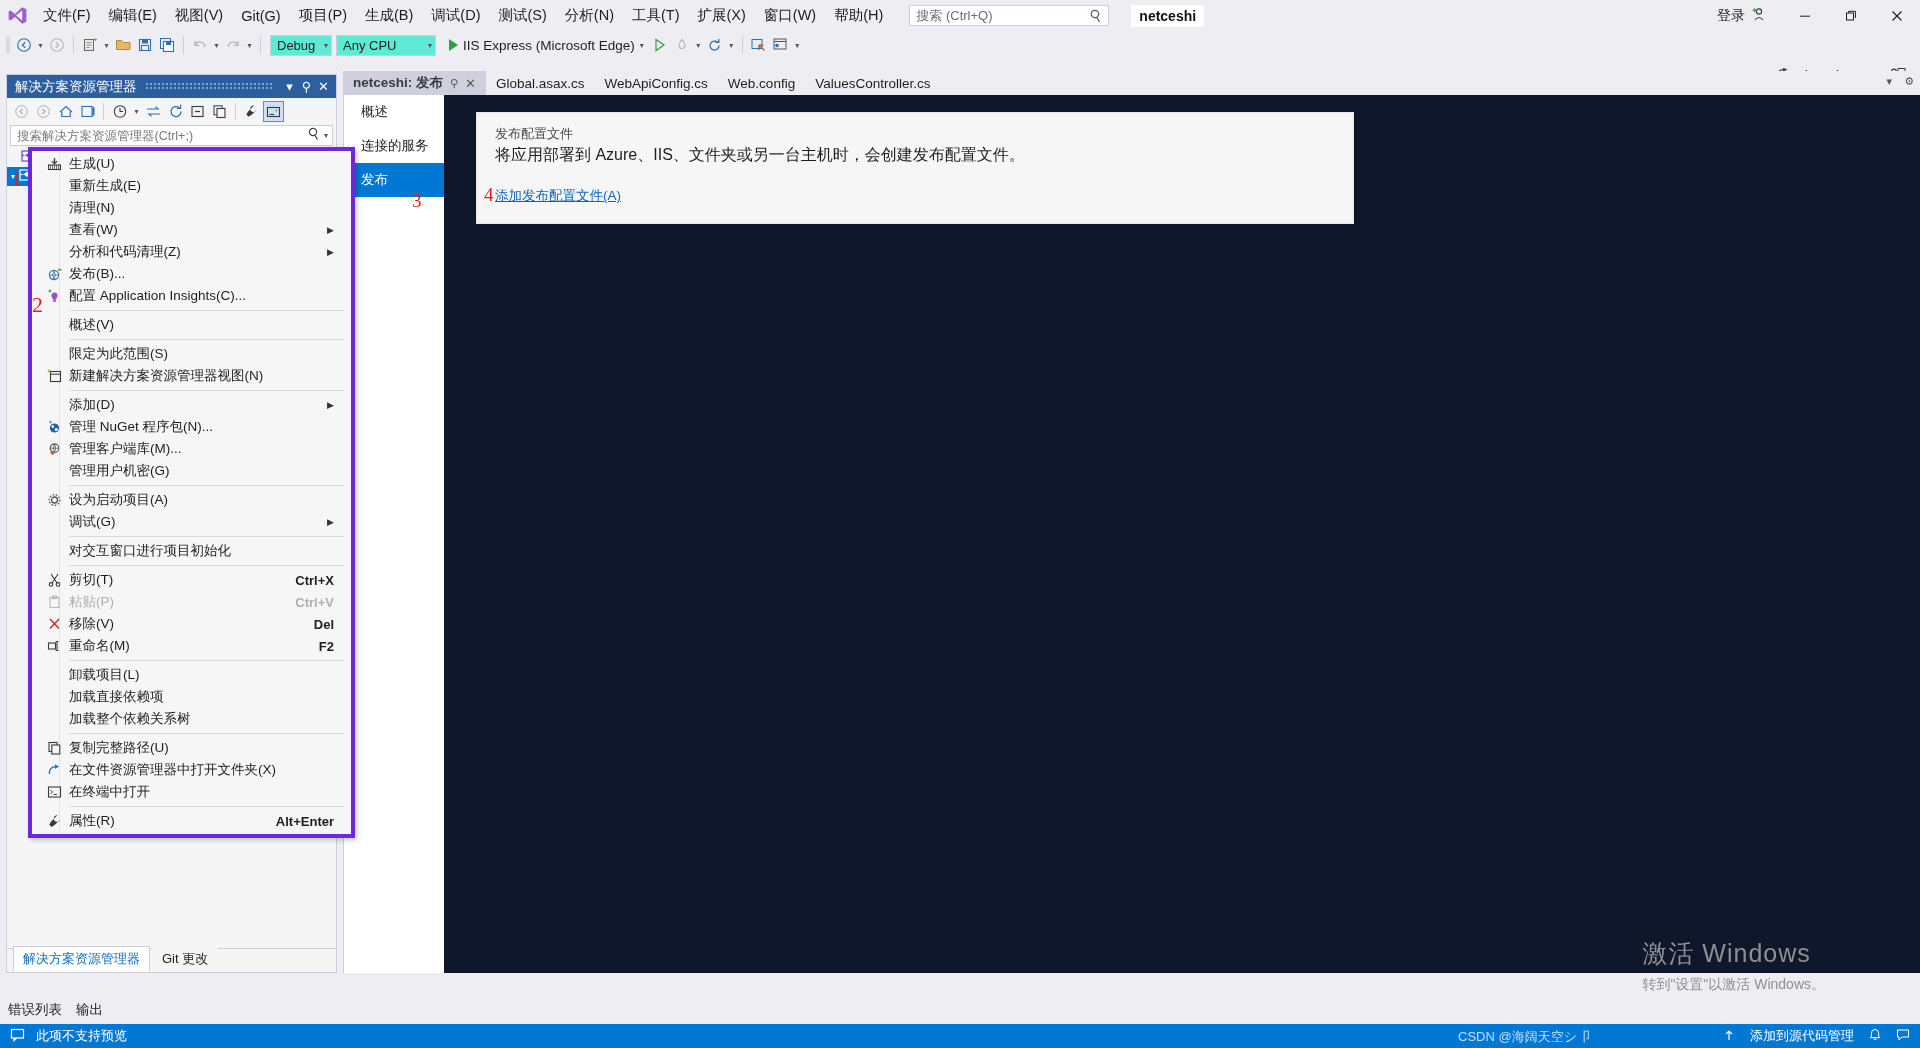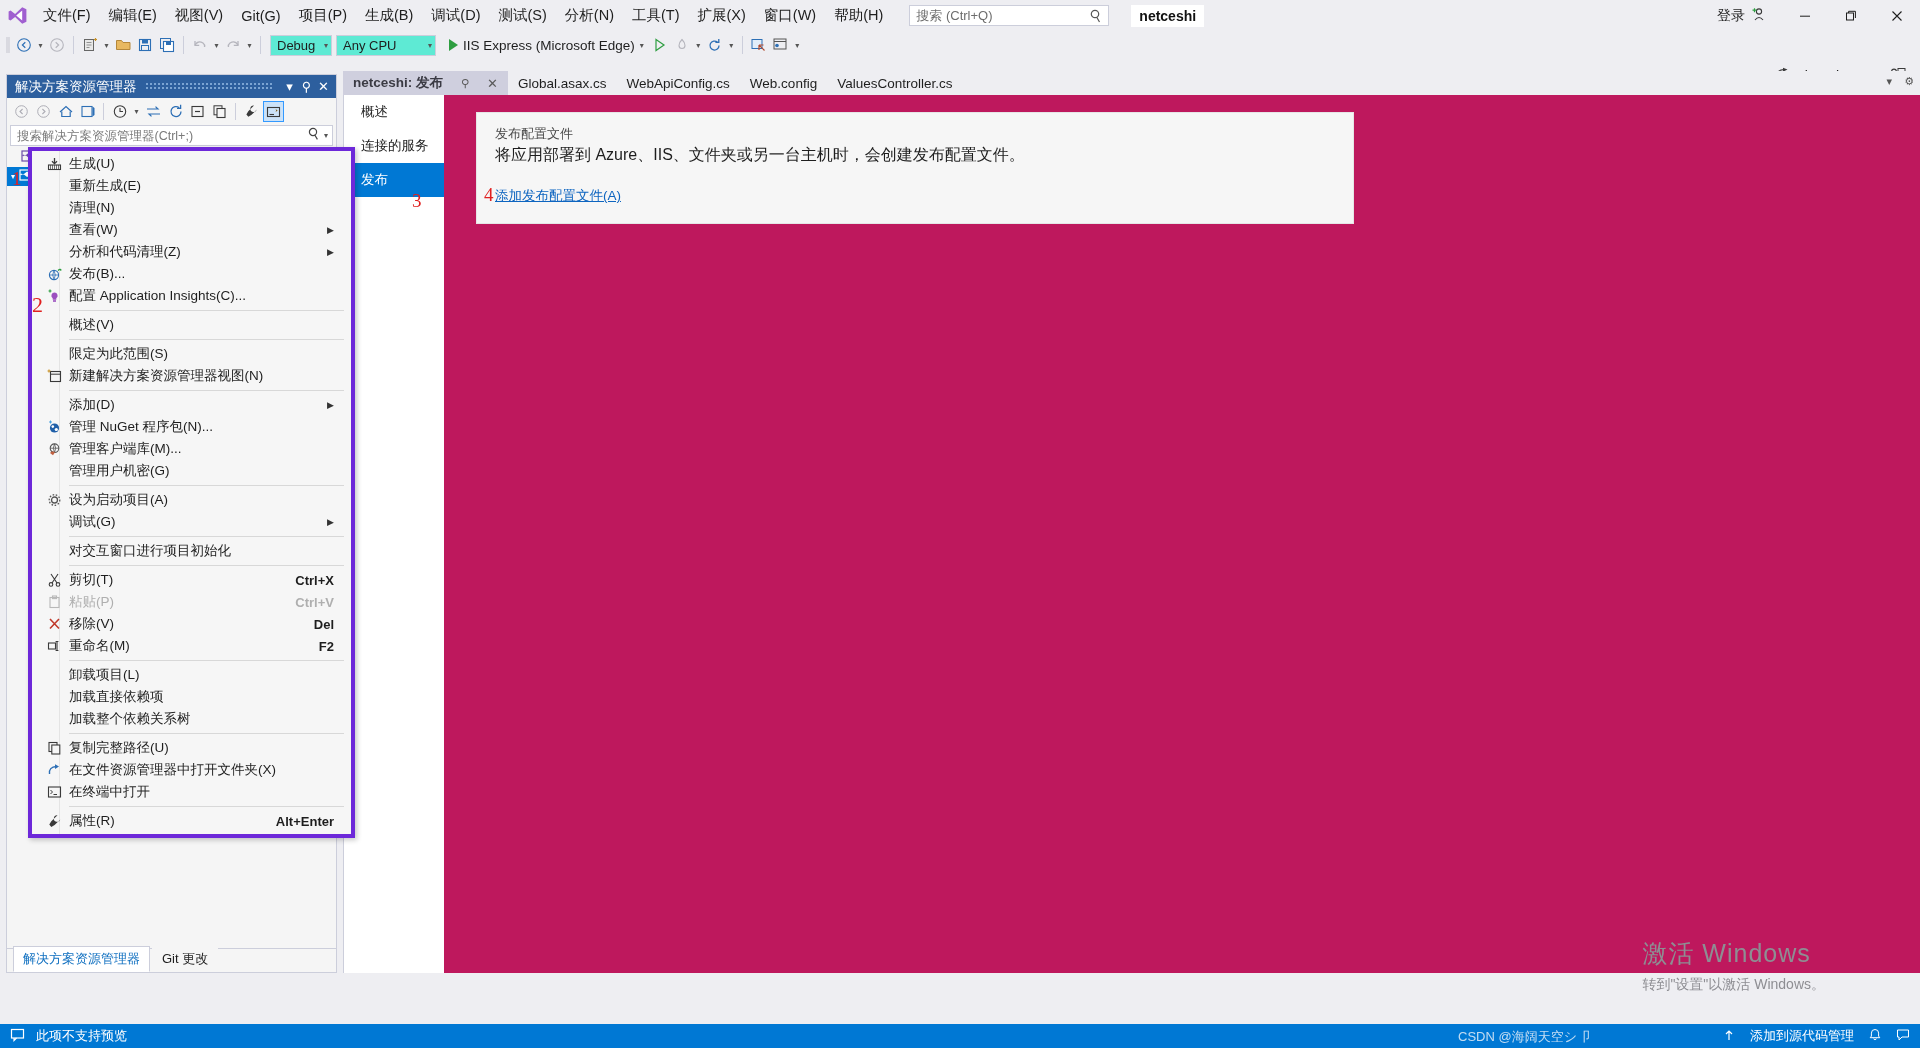--- a/index.html
+++ b/index.html
@@ -150,35 +150,35 @@
     border:1px solid transparent; color:#1E1E1E;
   }
   .sf-tab.active { background:#FFFFFF; border:1px solid #CCCEDB; border-bottom-color:#fff; color:#1070C0; }
 
   
   .doctabs {
     position: absolute; left: 343px; top: 71px; width: 1577px; height: 24px;
     background: #EEEEF2; display:flex; align-items:flex-end;
   }
   .dtab {
-    height: 24px; display:flex; align-items:center; gap: 18px;
+    height: 24px; display:flex; align-items:center; gap: 7px;
     font-size: 13.5px; color:#1E1E1E; padding: 0 10px; white-space:nowrap;
   }
   .dtab.active { background: #CFCFDE; color:#3B3B44; font-weight: bold; }
   .dtab .x { font-size: 13px; color: #5a5a5a; }
   .dtab .pin { font-size: 11px; color:#5a5a5a; }
   .doctabs-right {
     position:absolute; right: 6px; top: 4px; display:flex; gap: 12px;
     font-size: 11px; color:#555;
   }
 
   
   .docpane {
     position: absolute; left: 343px; top: 95px; width: 1577px; height: 878px;
-    background: #be185d; border-left: 1px solid #CCCEDB;
+    background: #0f172a; border-left: 1px solid #CCCEDB;
   }
   .pub-nav {
     position:absolute; left:0; top:0; width: 100px; height: 878px; background:#FFFFFF;
   }
   .pub-nav-item {
     height: 34px; display:flex; align-items:center; padding-left: 17px;
     font-size: 13.5px; color: #1E1E1E; white-space:nowrap;
   }
   .pub-nav-item.active { background:#0078D4; color:#fff; }
   .pub-body {
@@ -814,20 +814,24 @@
   <div class="anno" style="left:12px; top:168px;">1</div>
   <div class="anno" style="left:32px; top:292px; font-size:22px;">2</div>
   <div class="anno" style="left:412px; top:190px;">3</div>
   <div class="anno" style="left:484px; top:184px;">4</div>
 
   <div class="watermark">
     <div class="wm1">激活 Windows</div>
     <div class="wm2">转到"设置"以激活 Windows。</div>
   </div>
 
+  <div class="bottombar">
+    <div>错误列表</div>
+    <div>输出</div>
+  </div>
 
   <div class="statusbar">
     <div class="sb-left">
       <span>
         <svg width="15" height="14" viewBox="0 0 15 14">
             <rect x="1.5" y="1.5" width="12" height="8.5" fill="none" stroke="#ffffff" stroke-width="1.2"></rect>
             <path d="M4 10 L4 12.5 L6.5 10" fill="none" stroke="#ffffff" stroke-width="1.2"></path>
           </svg>
       </span>
       <span>此项不支持预览</span>

